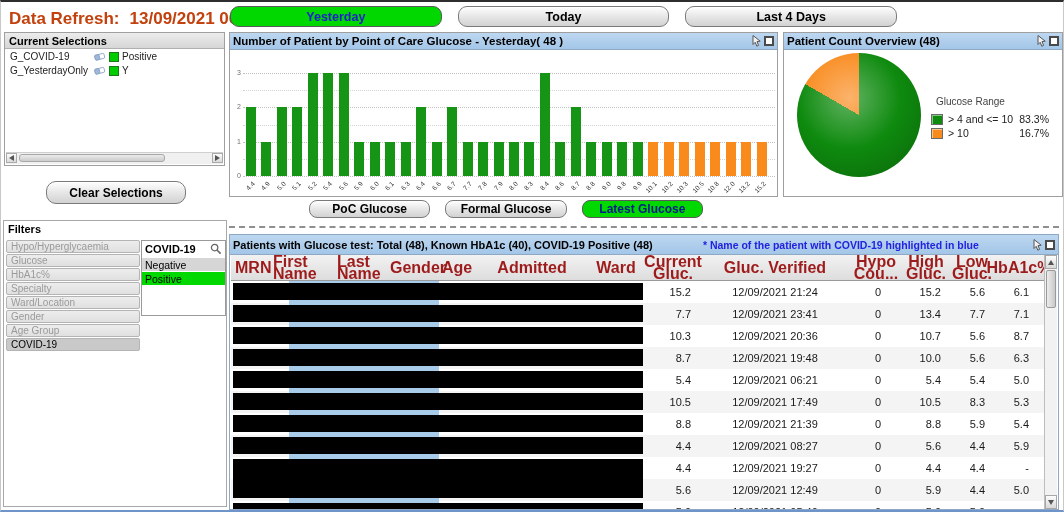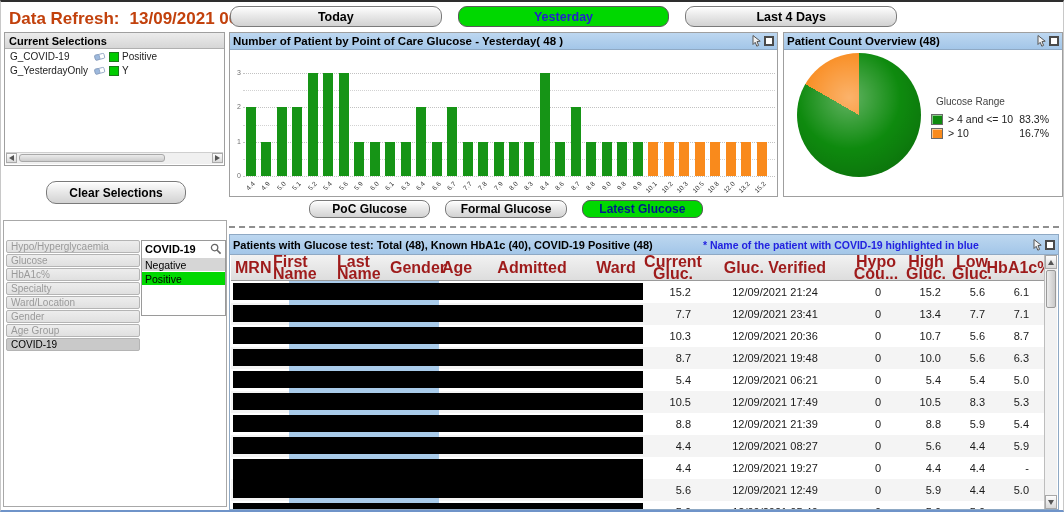--- a/index.html
+++ b/index.html
@@ -110,22 +110,22 @@
 </head>
 <body>
 
 <div class="screen">
 
   <div class="refresh">
     <span>Data Refresh:</span><span class="val">13/09/2021 06:05</span>
   </div>
 
   <div id="time-buttons">
+      <div class="btn green blue">Yesterday</div>
       <div class="btn">Today</div>
-      <div class="btn green blue">Yesterday</div>
       <div class="btn">Last 4 Days</div>
     </div>
 
   <div class="panel" id="cs-panel">
     <div class="cs-header">Current Selections</div>
     <div id="cs-items">
         <div class="cs-row">
           <div class="cs-field">G_COVID-19</div>
           <div class="cs-ico">
             <svg width="12" height="10" viewBox="0 0 12 10">
@@ -159,20 +159,21 @@
       <span class="hthumb"></span>
       <span class="harrow" style="right:0;">
           <span class="tri-r"></span>
         </span>
     </div>
   </div>
 
   <div class="btn" id="clear-btn">Clear Selections</div>
 
   <div class="panel" id="filters-panel">
+    <div class="filters-title">Filters</div>
     <div id="filter-items">
         <div class="fitem">Hypo/Hyperglycaemia</div>
         <div class="fitem">Glucose</div>
         <div class="fitem">HbA1c%</div>
         <div class="fitem">Specialty</div>
         <div class="fitem">Ward/Location</div>
         <div class="fitem">Gender</div>
         <div class="fitem">Age Group</div>
         <div class="fitem active">COVID-19</div>
       </div>

